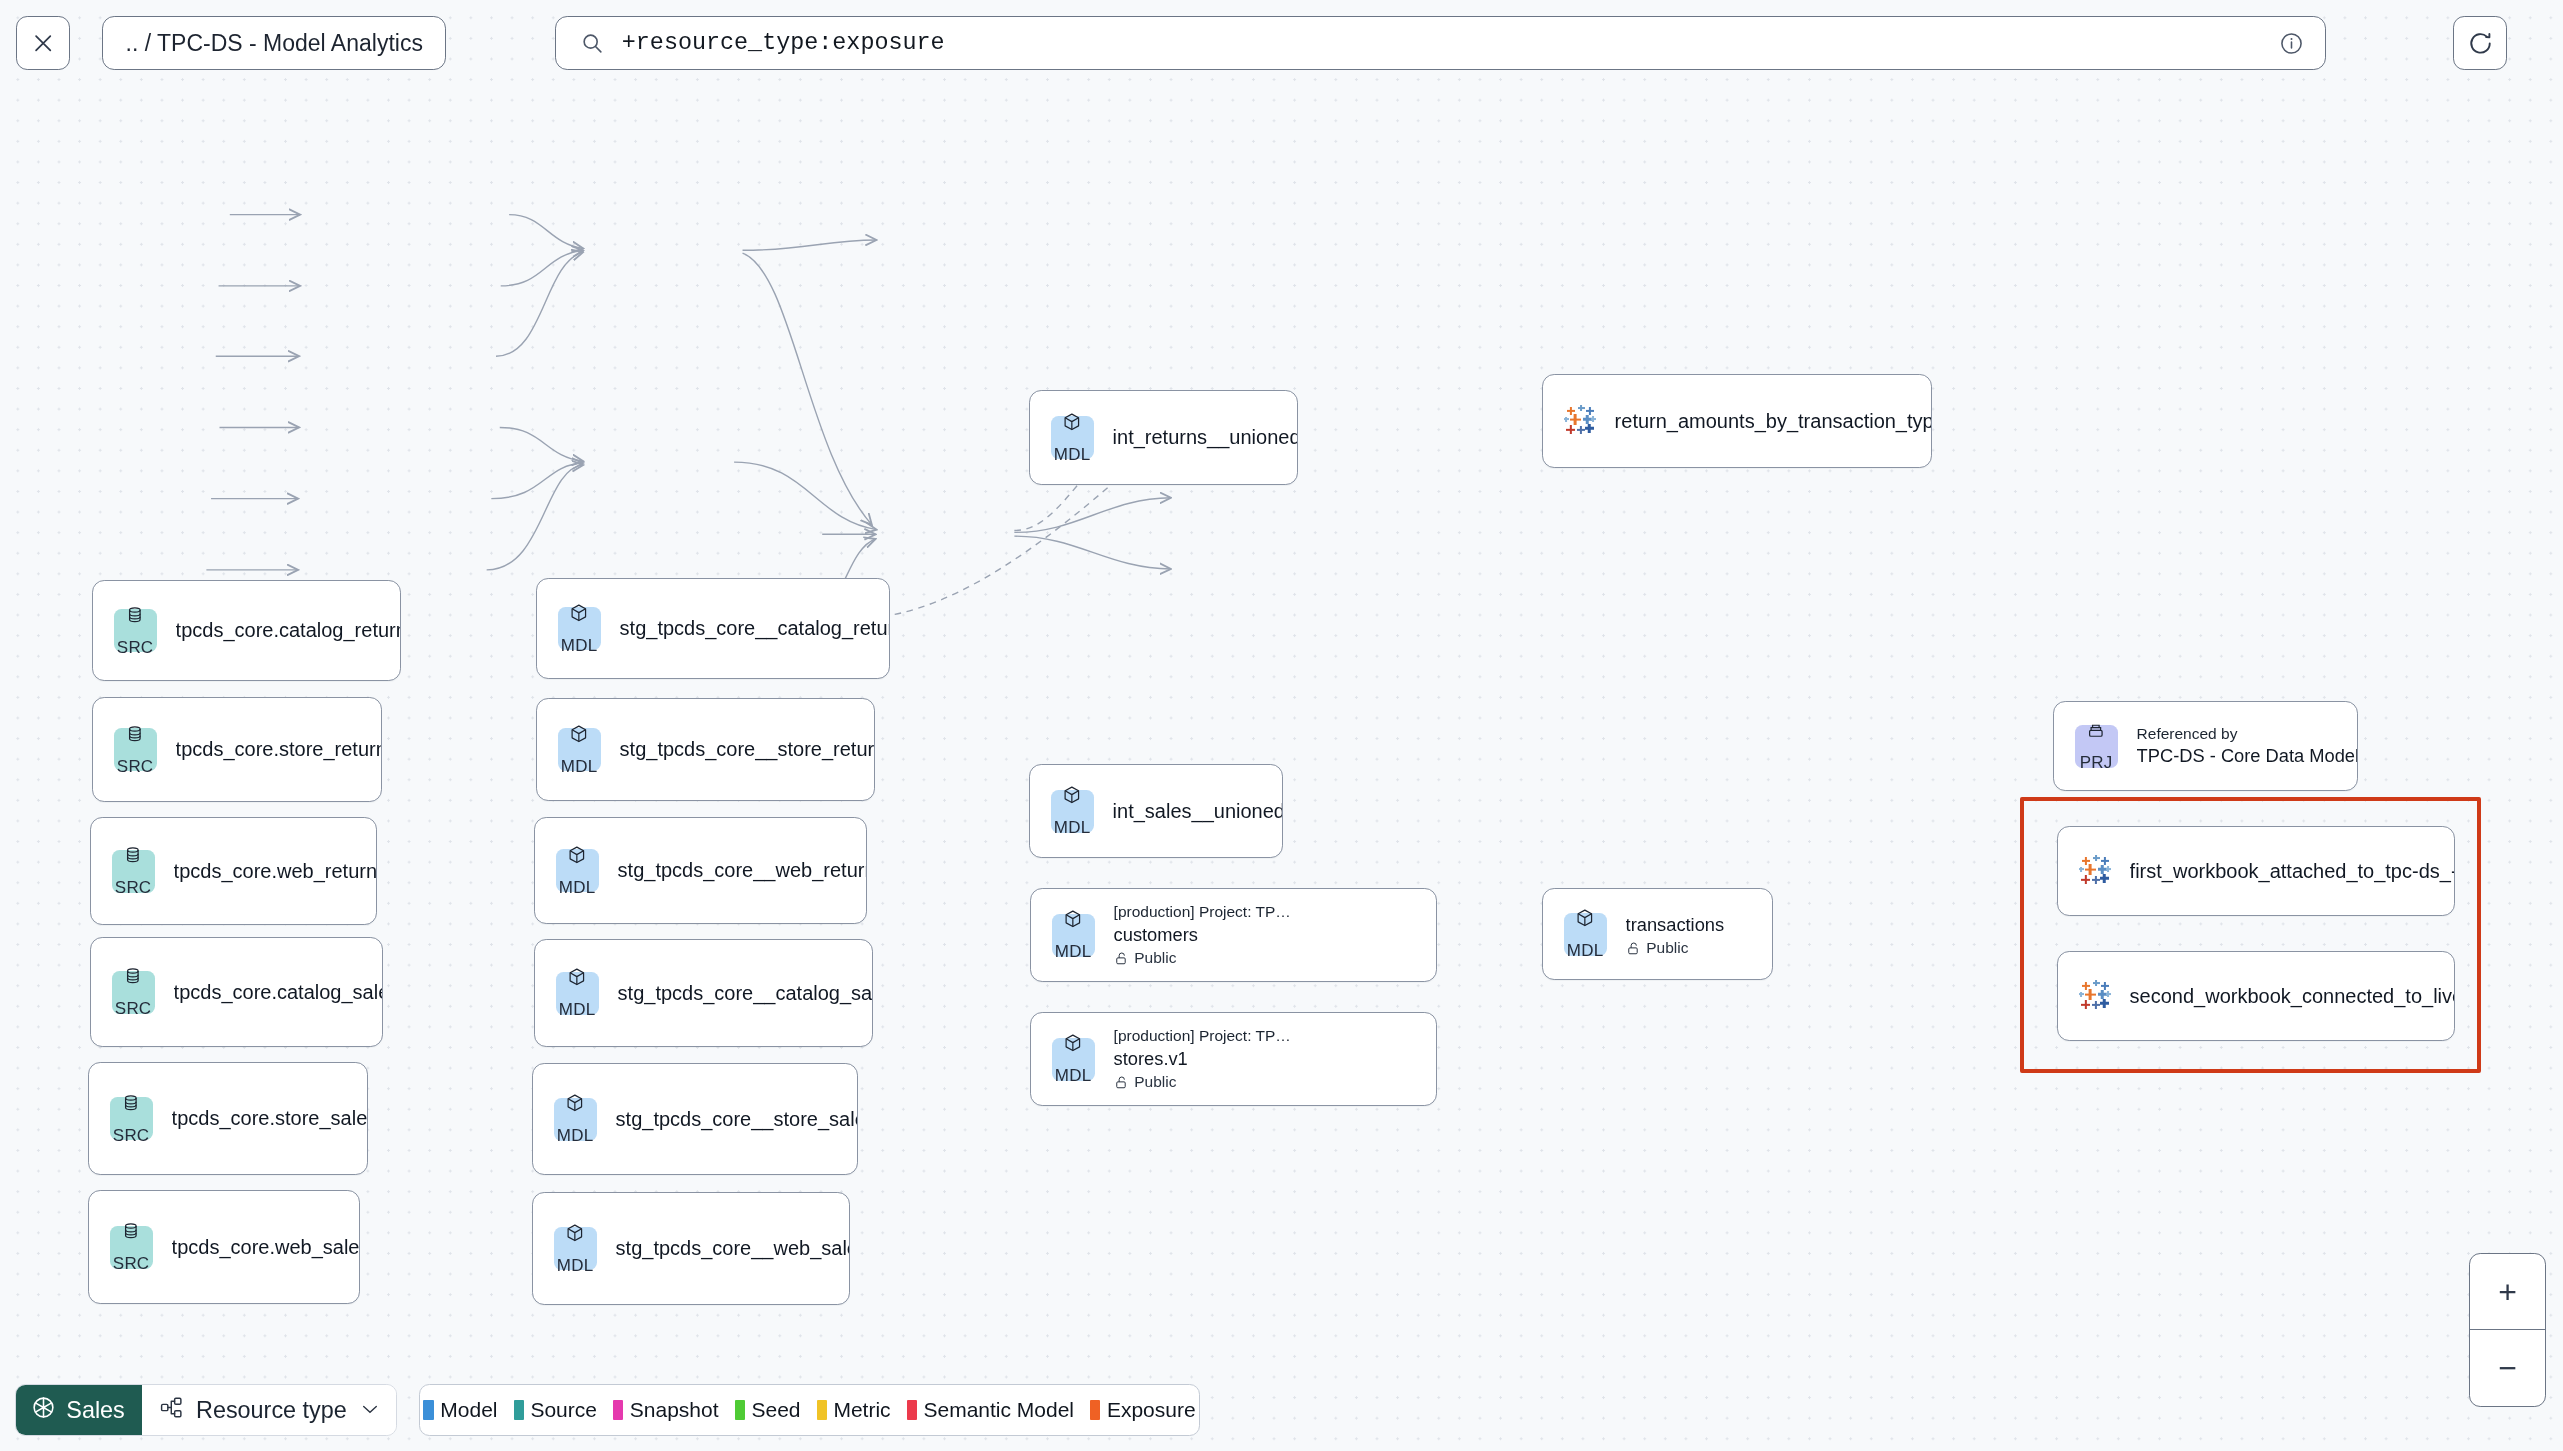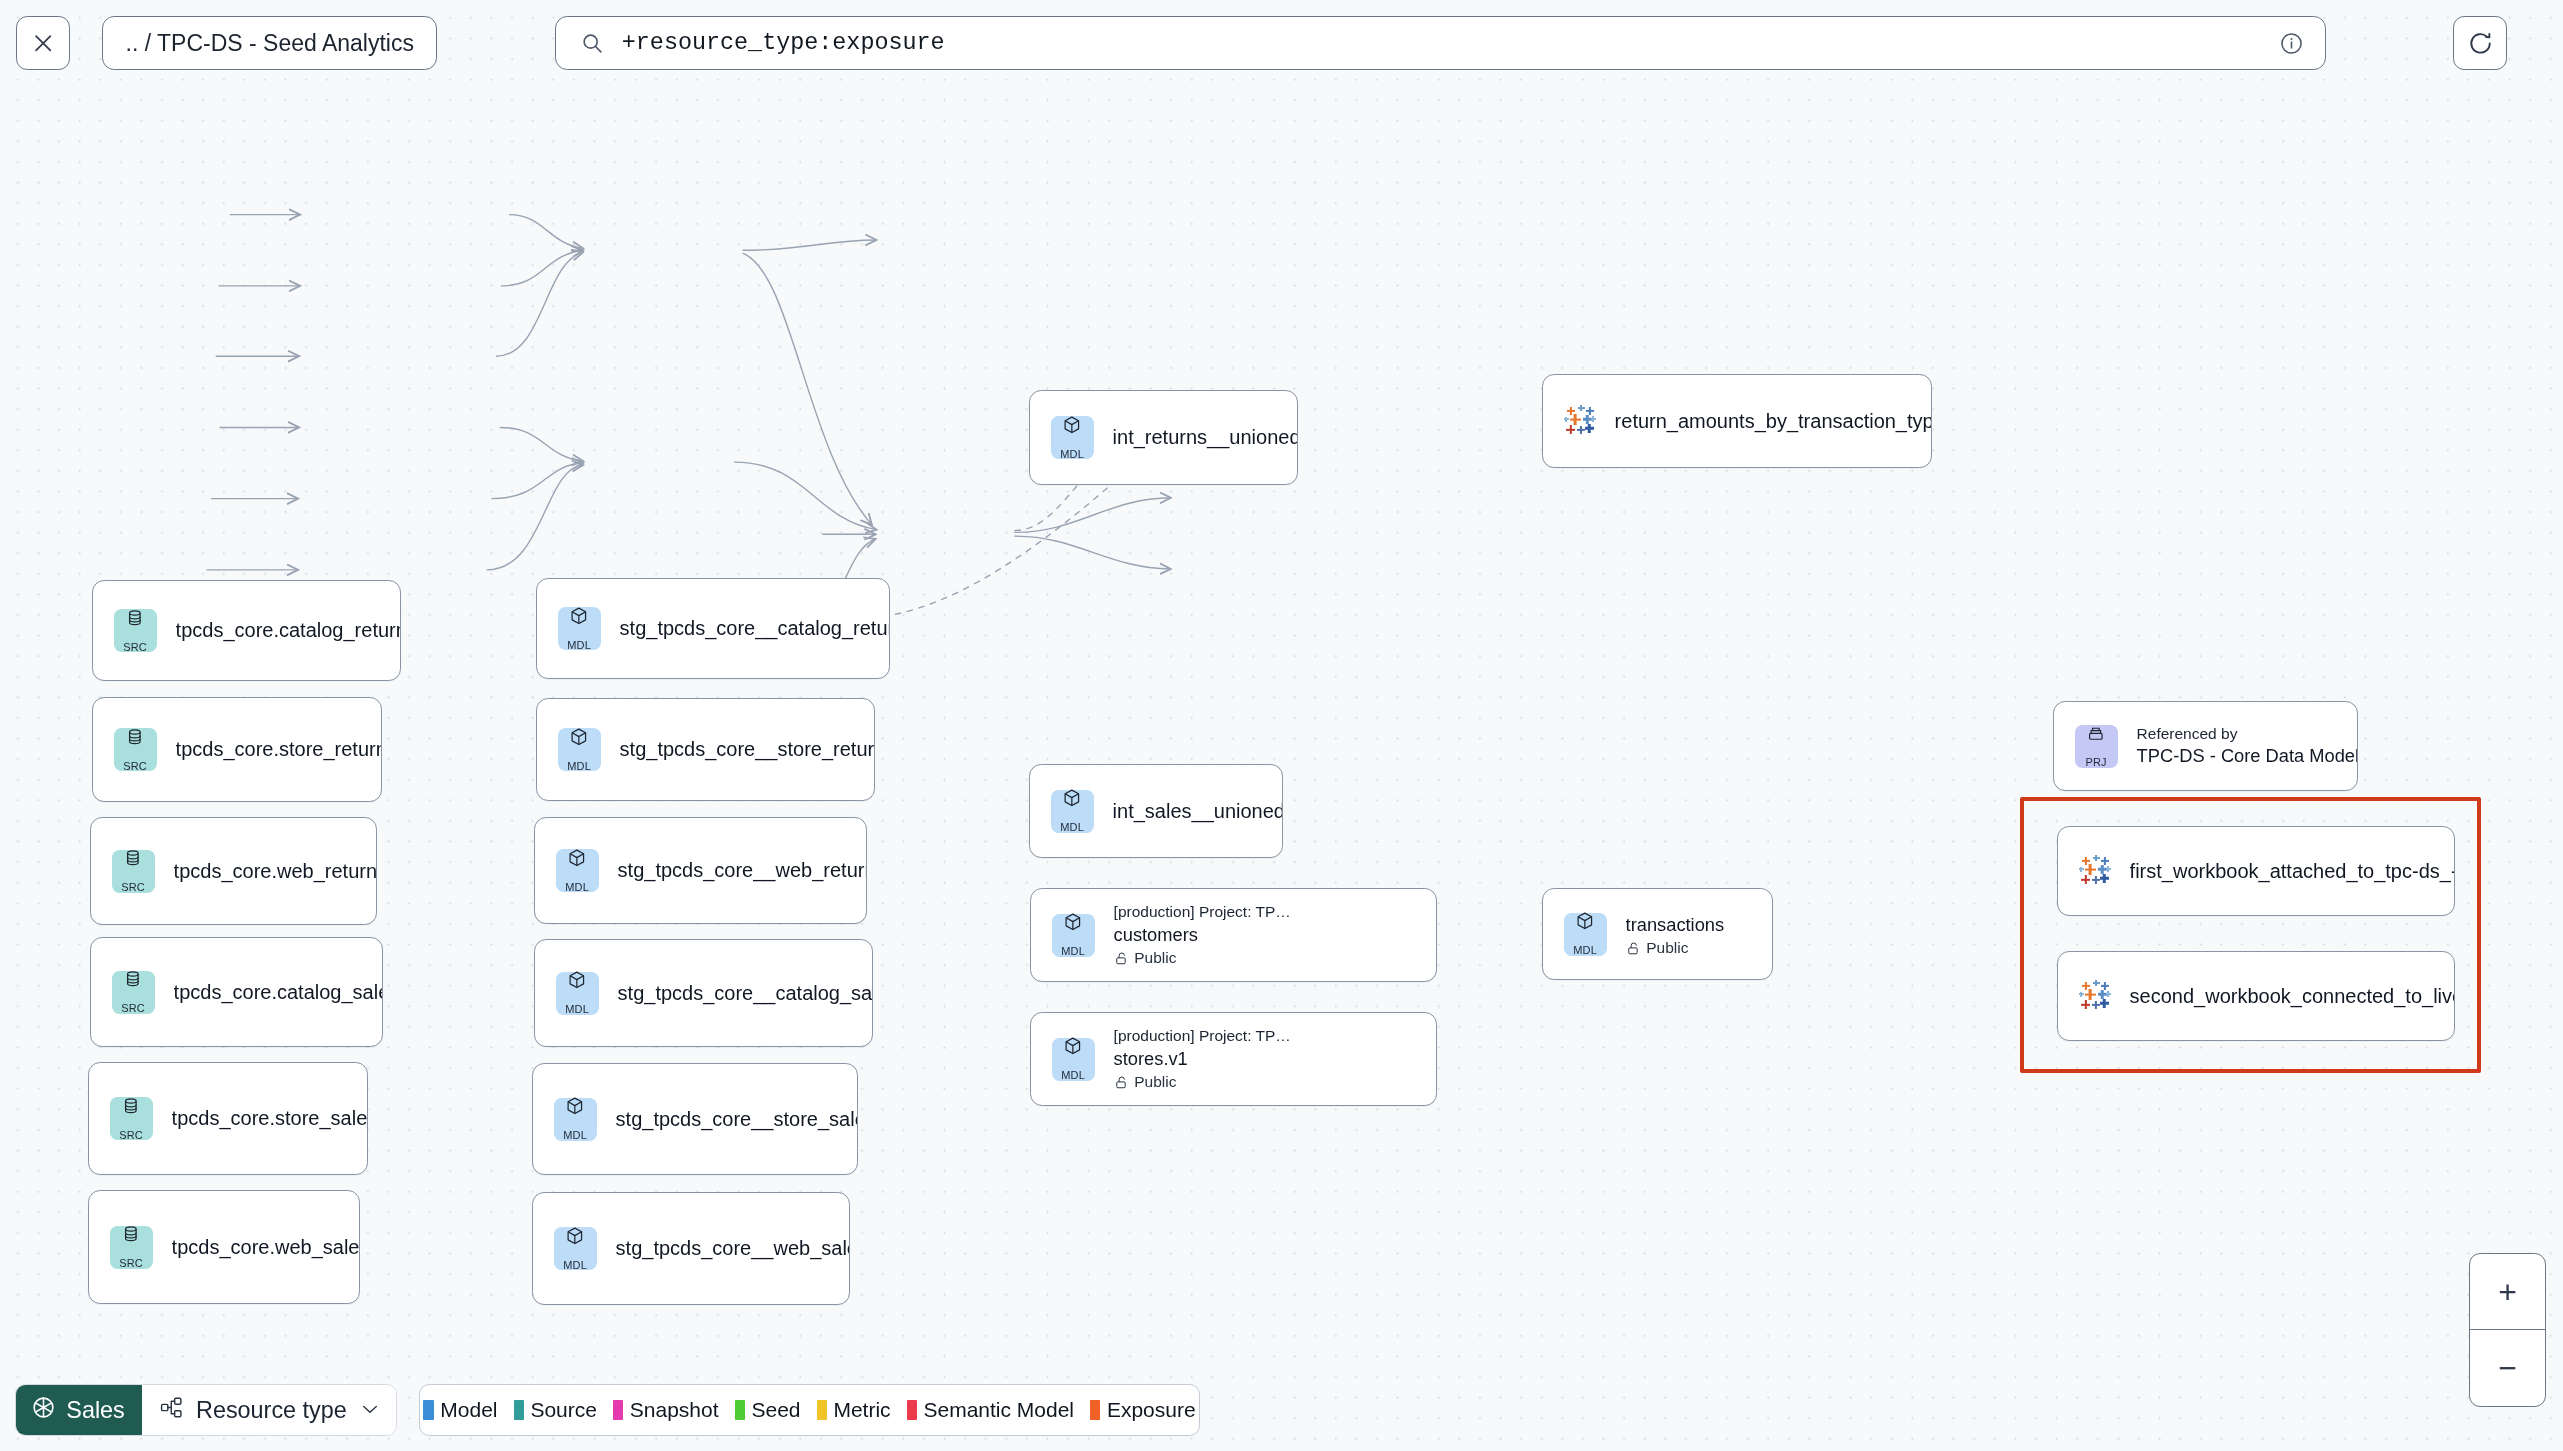--- a/index.html
+++ b/index.html
@@ -85,21 +85,21 @@
     border-radius: 7.5px;
     display: flex; flex-direction: column;
     align-items: center; justify-content: center;
     margin-left: 20.6px;
     color: #242c3a;
     line-height: 1;
   }
   .badge.src { background: #a9dfdc; }
   .badge.mdl { background: #bcdcf7; }
   .badge.prj { background: #c3c8f5; }
-  .badge .blabel { font-size: 11px; letter-spacing: 0.2px; margin-top: 15px; }
+  .badge .blabel { font-size: 17px; letter-spacing: 0.2px; margin-top: 15px; }
   .badge .bico { height: 18px; display: flex; align-items: center; }
 
   .node .ntext {
     margin-left: 19px;
     padding-right: 13px;
     overflow: hidden;
   }
   .node .nname {
     font-size: 20px;
     color: #111823;
@@ -217,21 +217,21 @@
 
   <div class="header">
 
     <div class="hdr-btn" id="close-btn">
       <svg width="24.4" height="24.4" viewBox="0 0 24 24" fill="none" stroke="#2f394a" stroke-width="1.7" stroke-linecap="round">
         <path d="M5 5 L19 19 M19 5 L5 19"></path>
       </svg>
     </div>
 
     <div class="hdr-btn" id="breadcrumb-btn">
-      <span>.. / TPC-DS - Seed Analytics</span>
+      <span>.. / TPC-DS - Model Analytics</span>
     </div>
 
     <div id="search-bar">
       <span class="sicon">
         <svg width="24.4" height="24.4" viewBox="0 0 24 24" fill="none" stroke="#4d5768" stroke-width="1.6" stroke-linecap="round">
           <circle cx="10.5" cy="10.5" r="6.4"></circle>
             <path d="M15.3 15.3 L20.5 20.5"></path>
         </svg>
       </span>
       <span id="search-value" title="Search">+resource_type:exposure</span>

